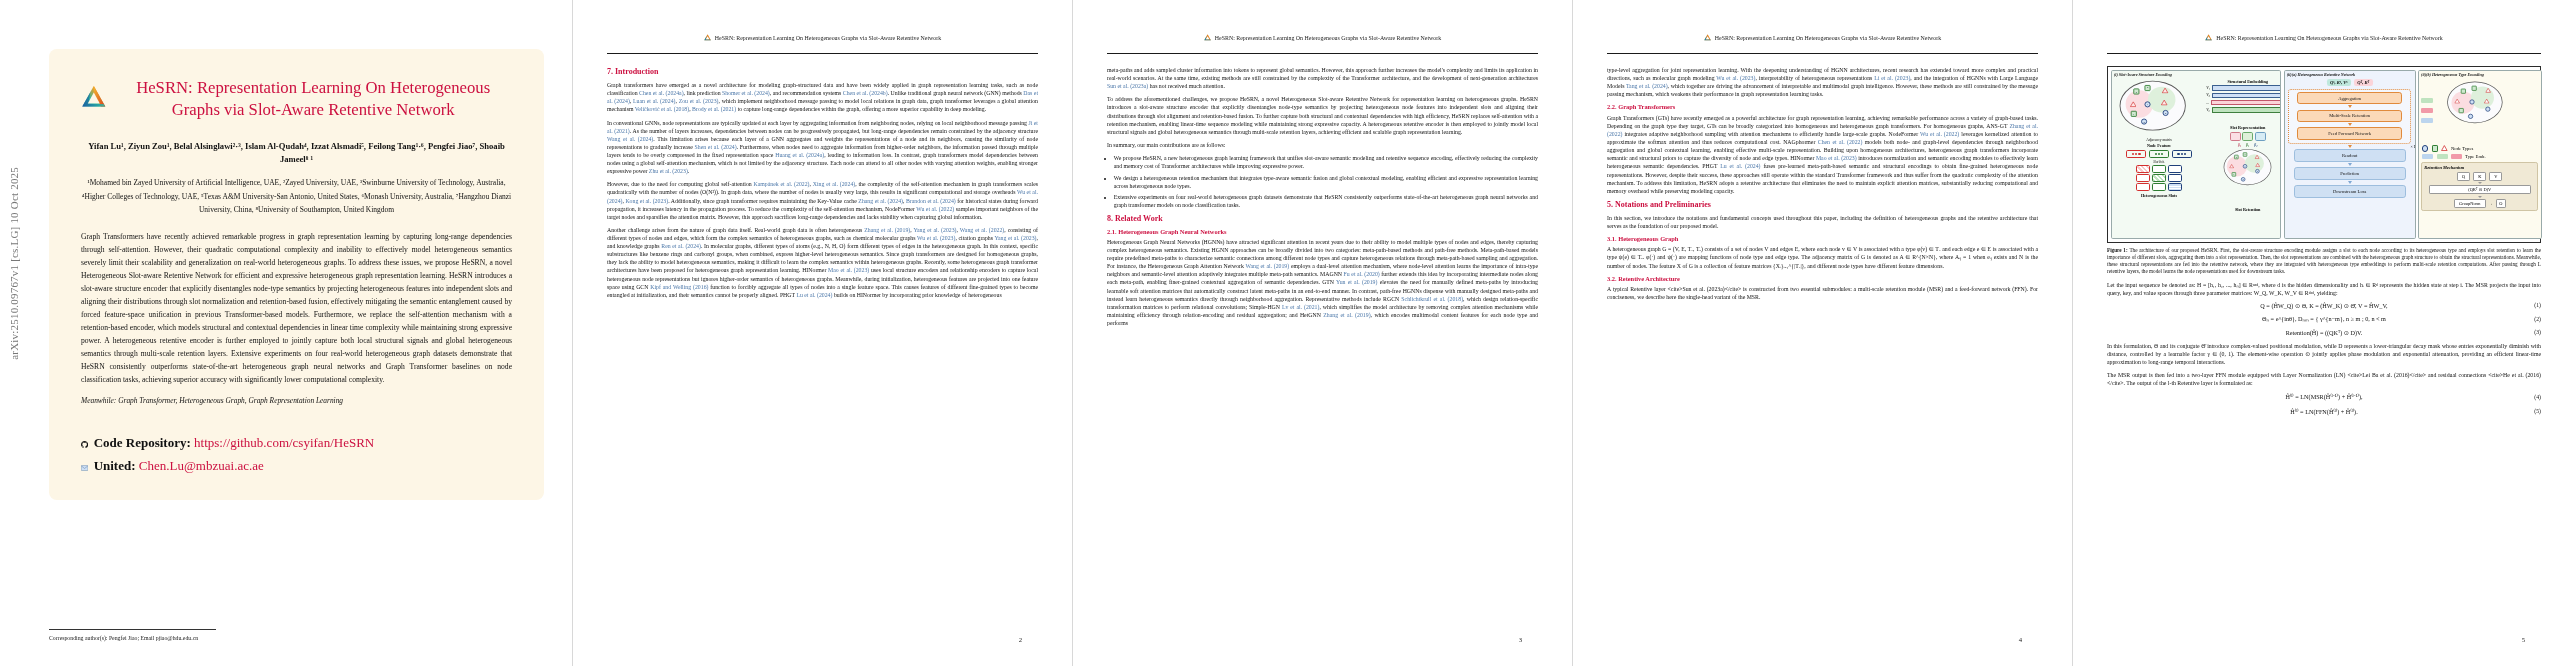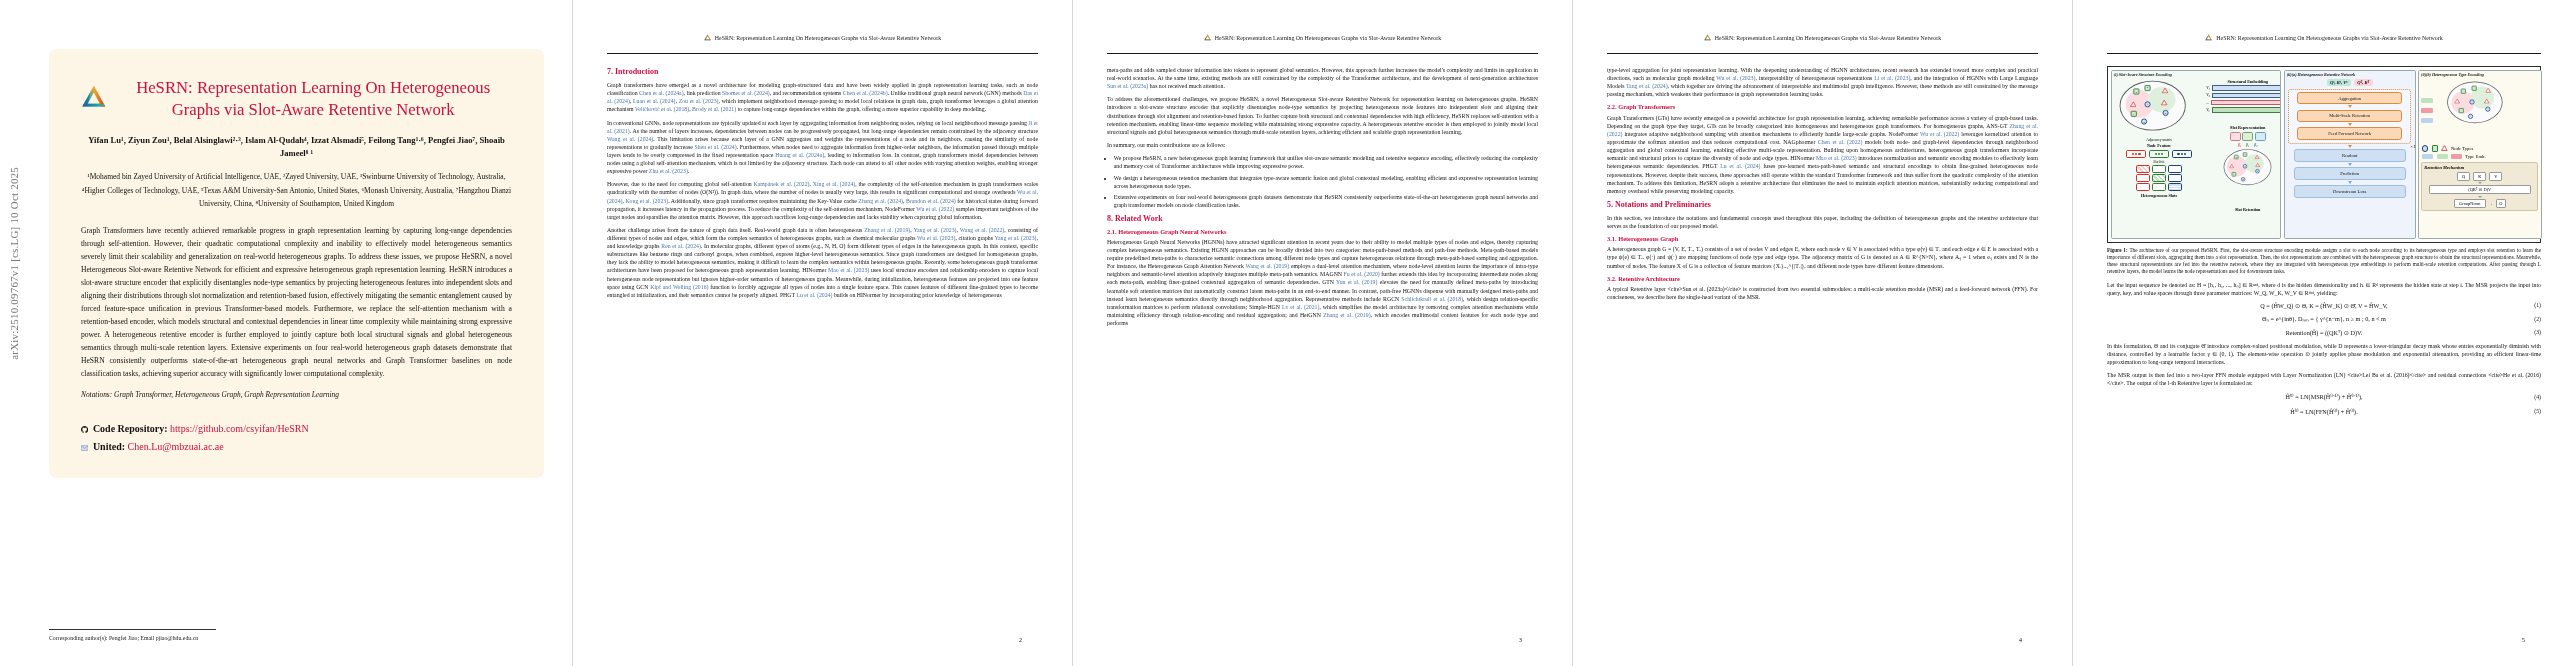--- a/index.html
+++ b/index.html
@@ -65,21 +65,21 @@
   }
   .logo-tri { flex: 0 0 auto; margin-top: 7.8px; }
   .paper-title {
     color: #cc1040;
     font-size: 16.7px;
     line-height: 1.32;
     text-align: center;
     font-family: "Liberation Serif", serif;
   }
   .authors {
-    margin-top: 13px;
+    margin-top: 19px;
     text-align: center;
     font-size: 8.6px;
     font-weight: bold;
     line-height: 1.55;
     color: #111;
   }
   .affil {
     margin-top: 9px;
     text-align: center;
     font-size: 7.5px;
@@ -92,21 +92,21 @@
     line-height: 1.72;
     text-align: justify;
     color: #111;
   }
   .keywords {
     margin-top: 10px;
     font-size: 7.4px;
     font-style: italic;
     color: #111;
   }
-  .links { margin-top: 21px; font-size: 10px; line-height: 1.7; }
+  .links { margin-top: 27px; font-size: 13px; line-height: 1.7; }
   .links .lbl { font-weight: bold; color: #111; }
   .links .url { color: #cc1040; }
   .ico-inline { display: inline-block; vertical-align: -1.1px; margin-right: 2.2px; }
 
   .foot-note {
     position: absolute;
     left: 49px; bottom: 25.6px;
     font-size: 5.8px;
     color: #222;
   }
@@ -270,21 +270,21 @@
           </svg>
         </span>
         <div class="paper-title">HeSRN: Representation Learning On Heterogeneous Graphs via Slot-Aware Retentive Network</div>
       </div>
 
       <div class="authors">Yifan Lu¹, Ziyun Zou¹, Belal Alsinglawi²·³, Islam Al-Qudah⁴, Izzat Alsmadi⁵, Feilong Tang¹·⁶, Pengfei Jiao⁷, Shoaib Jameel⁸ ¹</div>
       <div class="affil">¹Mohamed bin Zayed University of Artificial Intelligence, UAE, ²Zayed University, UAE, ³Swinburne University of Technology, Australia, ⁴Higher Colleges of Technology, UAE, ⁵Texas A&amp;M University-San Antonio, United States, ⁶Monash University, Australia, ⁷Hangzhou Dianzi University, China, ⁸University of Southampton, United Kingdom</div>
       <div class="abstract">Graph Transformers have recently achieved remarkable progress in graph representation learning by capturing long-range dependencies through self-attention. However, their quadratic computational complexity and inability to effectively model heterogeneous semantics severely limit their scalability and generalization on real-world heterogeneous graphs. To address these issues, we propose HeSRN, a novel Heterogeneous Slot-aware Retentive Network for efficient and expressive heterogeneous graph representation learning. HeSRN introduces a slot-aware structure encoder that explicitly disentangles node-type semantics by projecting heterogeneous features into independent slots and aligning their distributions through slot normalization and retention-based fusion, effectively mitigating the semantic entanglement caused by forced feature-space unification in previous Transformer-based models. Furthermore, we replace the self-attention mechanism with a retention-based encoder, which models structural and contextual dependencies in linear time complexity while maintaining strong expressive power. A heterogeneous retentive encoder is further employed to jointly capture both local structural signals and global heterogeneous semantics through multi-scale retention layers. Extensive experiments on four real-world heterogeneous graph datasets demonstrate that HeSRN consistently outperforms state-of-the-art heterogeneous graph neural networks and Graph Transformer baselines on node classification tasks, achieving superior accuracy with significantly lower computational complexity.</div>
 
       <div class="keywords">
-        <span>Notations:</span>
+        <span>Meanwhile:</span>
         <span>Graph Transformer, Heterogeneous Graph, Graph Representation Learning</span>
       </div>
 
       <div class="links">
         <div>
           <span class="ico-inline">
             <svg width="7.2" height="7.2" viewBox="0 0 16 16">
                 <path fill="#111" d="M8 0C3.58 0 0 3.58 0 8c0 3.54 2.29 6.53 5.47 7.59.4.07.55-.17.55-.38 0-.19-.01-.82-.01-1.49-2.01.37-2.53-.49-2.69-.94-.09-.23-.48-.94-.82-1.13-.28-.15-.68-.52-.01-.53.63-.01 1.08.58 1.23.82.72 1.21 1.87.87 2.33.66.07-.52.28-.87.51-1.07-1.78-.2-3.64-.89-3.64-3.95 0-.87.31-1.59.82-2.15-.08-.2-.36-1.02.08-2.12 0 0 .67-.21 2.2.82a7.4 7.4 0 0 1 2-.27c.68 0 1.36.09 2 .27 1.53-1.04 2.2-.82 2.2-.82.44 1.1.16 1.92.08 2.12.51.56.82 1.27.82 2.15 0 3.07-1.87 3.75-3.65 3.95.29.25.54.73.54 1.48 0 1.07-.01 1.93-.01 2.2 0 .21.15.46.55.38A8.01 8.01 0 0 0 16 8c0-4.42-3.58-8-8-8z"></path>
               </svg>
           </span>

